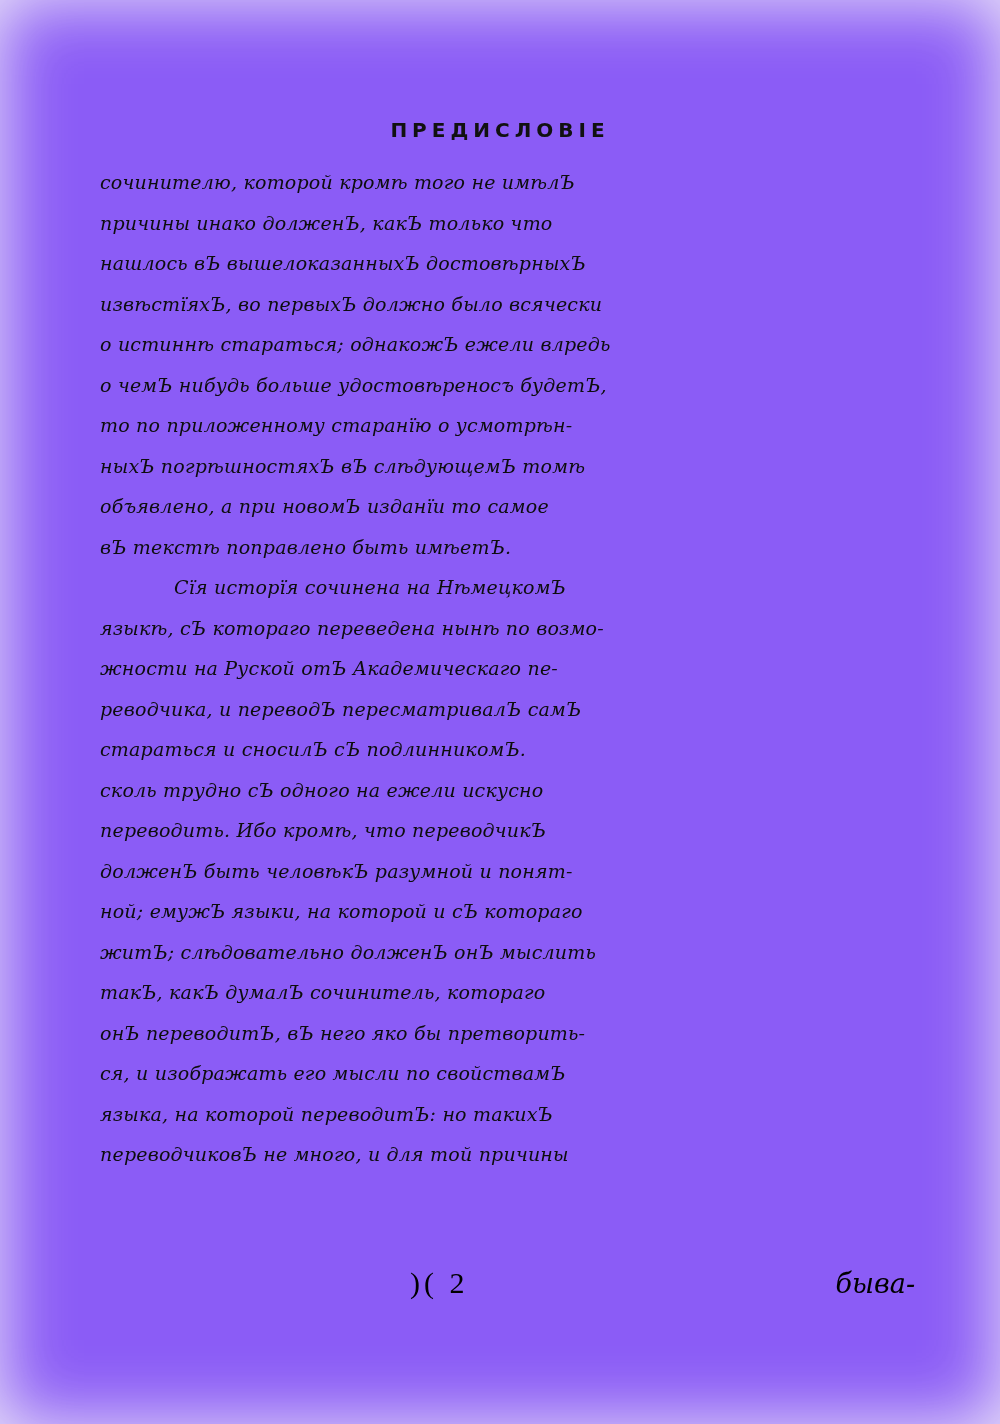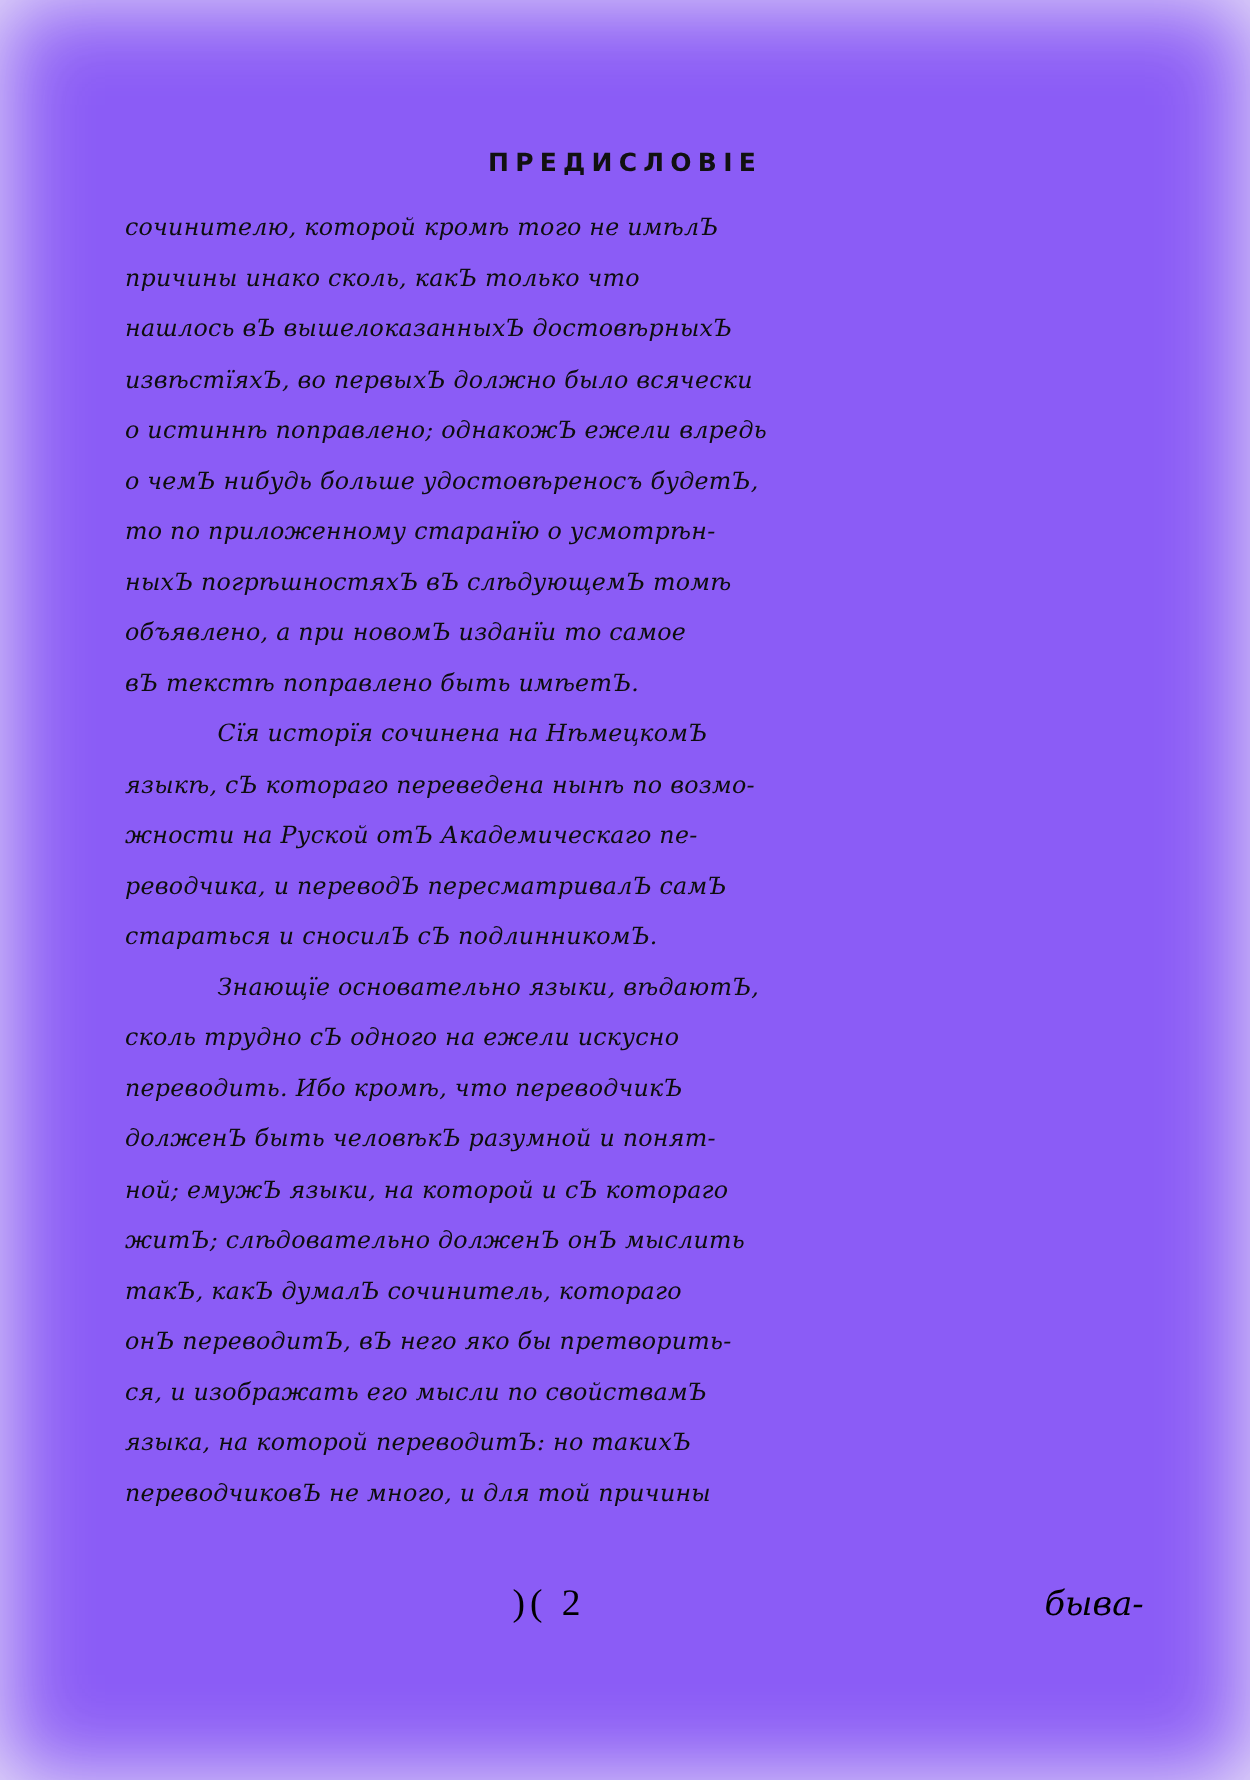--- a/index.html
+++ b/index.html
@@ -91,41 +91,40 @@
 <body>
 
 <div class="page">
 
   <div class="page-header">ПРЕДИСЛОВIЕ</div>
 
   <div class="text-block">
 
     <div class="para">
       <span class="line">сочинителю, которой кромѣ того не имѣлЪ</span>
-      <span class="line">причины инако сколь, какЪ только что</span>
+      <span class="line">причины инако долженЪ, какЪ только что</span>
       <span class="line">нашлось вЪ вышелоказанныхЪ достовѣрныхЪ</span>
       <span class="line">извѣстïяхЪ, во первыхЪ должно было всячески</span>
-      <span class="line">о истиннѣ поправлено; однакожЪ ежели влредь</span>
+      <span class="line">о истиннѣ стараться; однакожЪ ежели влредь</span>
       <span class="line">о чемЪ нибудь больше удостовѣреносъ будетЪ,</span>
       <span class="line">то по приложенному старанïю о усмотрѣн-</span>
       <span class="line">ныхЪ погрѣшностяхЪ вЪ слѣдующемЪ томѣ</span>
       <span class="line">объявлено, а при новомЪ изданïи то самое</span>
       <span class="line">вЪ текстѣ поправлено быть имѣетЪ.</span>
     </div>
 
     <div class="para">
       <span class="line indent">Сïя исторïя сочинена на НѣмецкомЪ</span>
       <span class="line">языкѣ, сЪ котораго переведена нынѣ по возмо-</span>
       <span class="line">жности на Руской отЪ Академическаго пе-</span>
       <span class="line">реводчика, и переводЪ пересматривалЪ самЪ</span>
       <span class="line">стараться и сносилЪ сЪ подлинникомЪ.</span>
     </div>
 
     <div class="para">
-      <span class="line indent">Знающïе основательно языки, вѣдаютЪ,</span>
       <span class="line">сколь трудно сЪ одного на ежели искусно</span>
       <span class="line">переводить. Ибо кромѣ, что переводчикЪ</span>
       <span class="line">долженЪ быть человѣкЪ разумной и понят-</span>
       <span class="line">ной; емужЪ языки, на которой и сЪ котораго</span>
       <span class="line">житЪ; слѣдовательно долженЪ онЪ мыслить</span>
       <span class="line">такЪ, какЪ думалЪ сочинитель, котораго</span>
       <span class="line">онЪ переводитЪ, вЪ него яко бы претворить-</span>
       <span class="line">ся, и изображать его мысли по свойствамЪ</span>
       <span class="line">языка, на которой переводитЪ: но такихЪ</span>
       <span class="line">переводчиковЪ не много, и для той причины</span>

